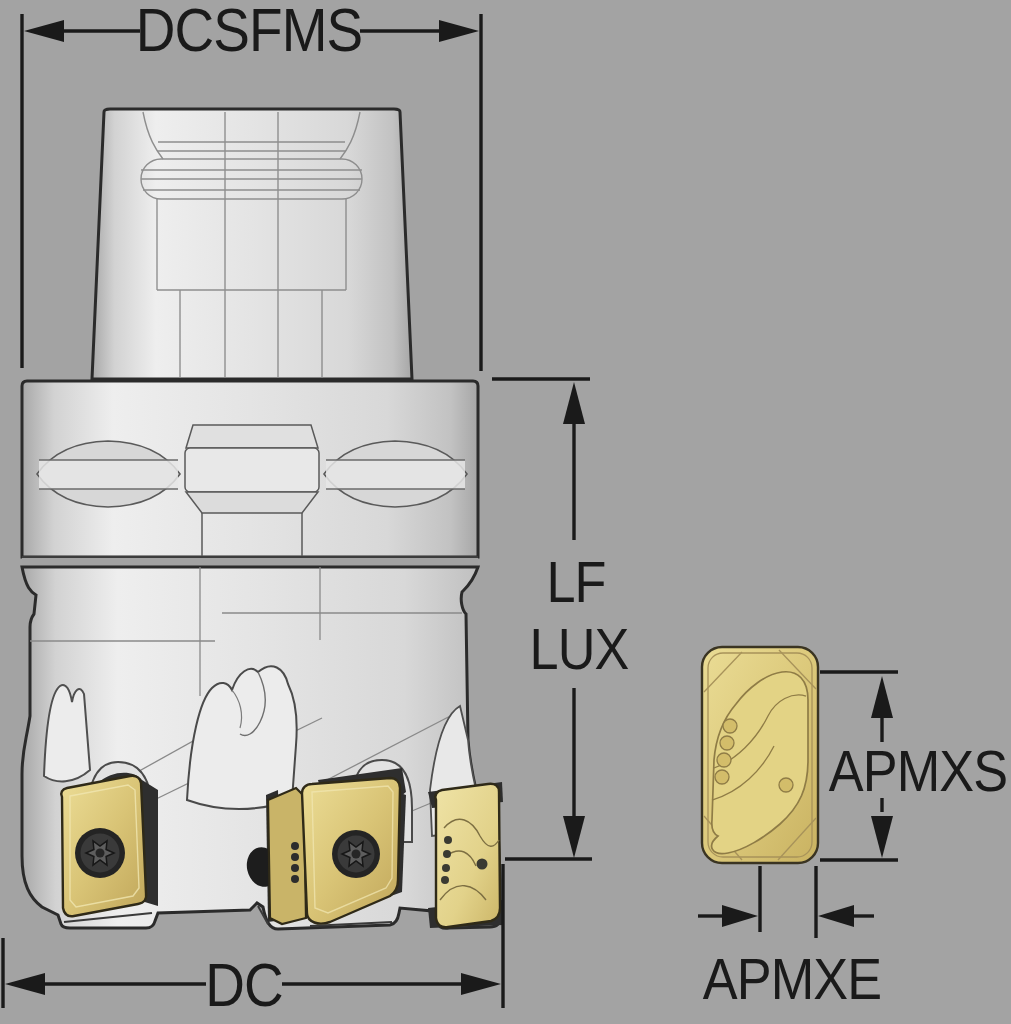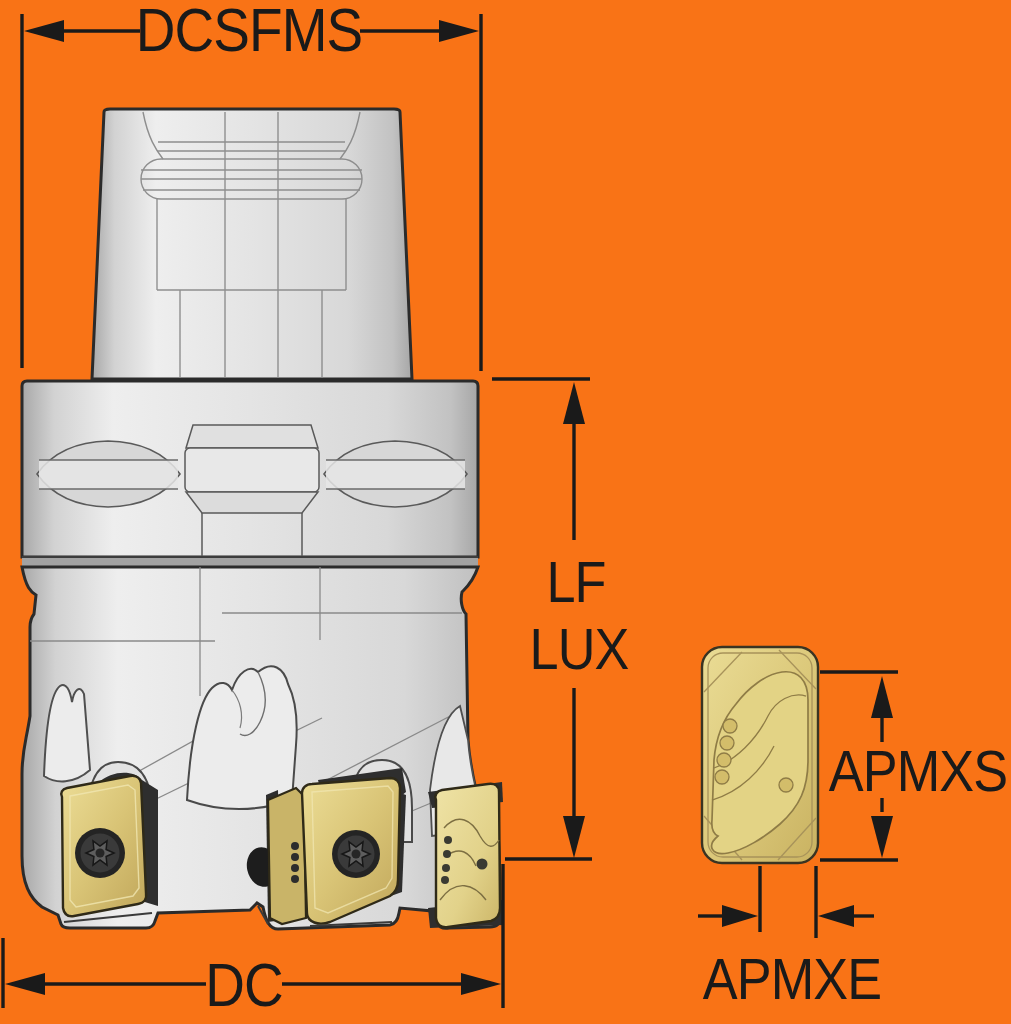--- a/index.html
+++ b/index.html
@@ -1,18 +1,18 @@
 <!DOCTYPE html>
 <html><head>
 <meta charset="utf-8">
 <style>
   html,body { margin:0; padding:0; background:#ffffff; }
   #stage {
     position:relative; width:1011px; height:1024px;
-    background:#f97316; overflow:hidden;
+    background:#a3a3a3; overflow:hidden;
     font-family:"Liberation Sans", sans-serif;
   }
   #drawing { position:absolute; left:0; top:0; }
   .dim-label {
     position:absolute;
     transform:translate(-50%,-50%) scaleX(0.9);
     font-size:58px; line-height:1; color:#1a1a1a;
     white-space:nowrap; letter-spacing:-1px; font-weight:400;
     user-select:none;
   }

